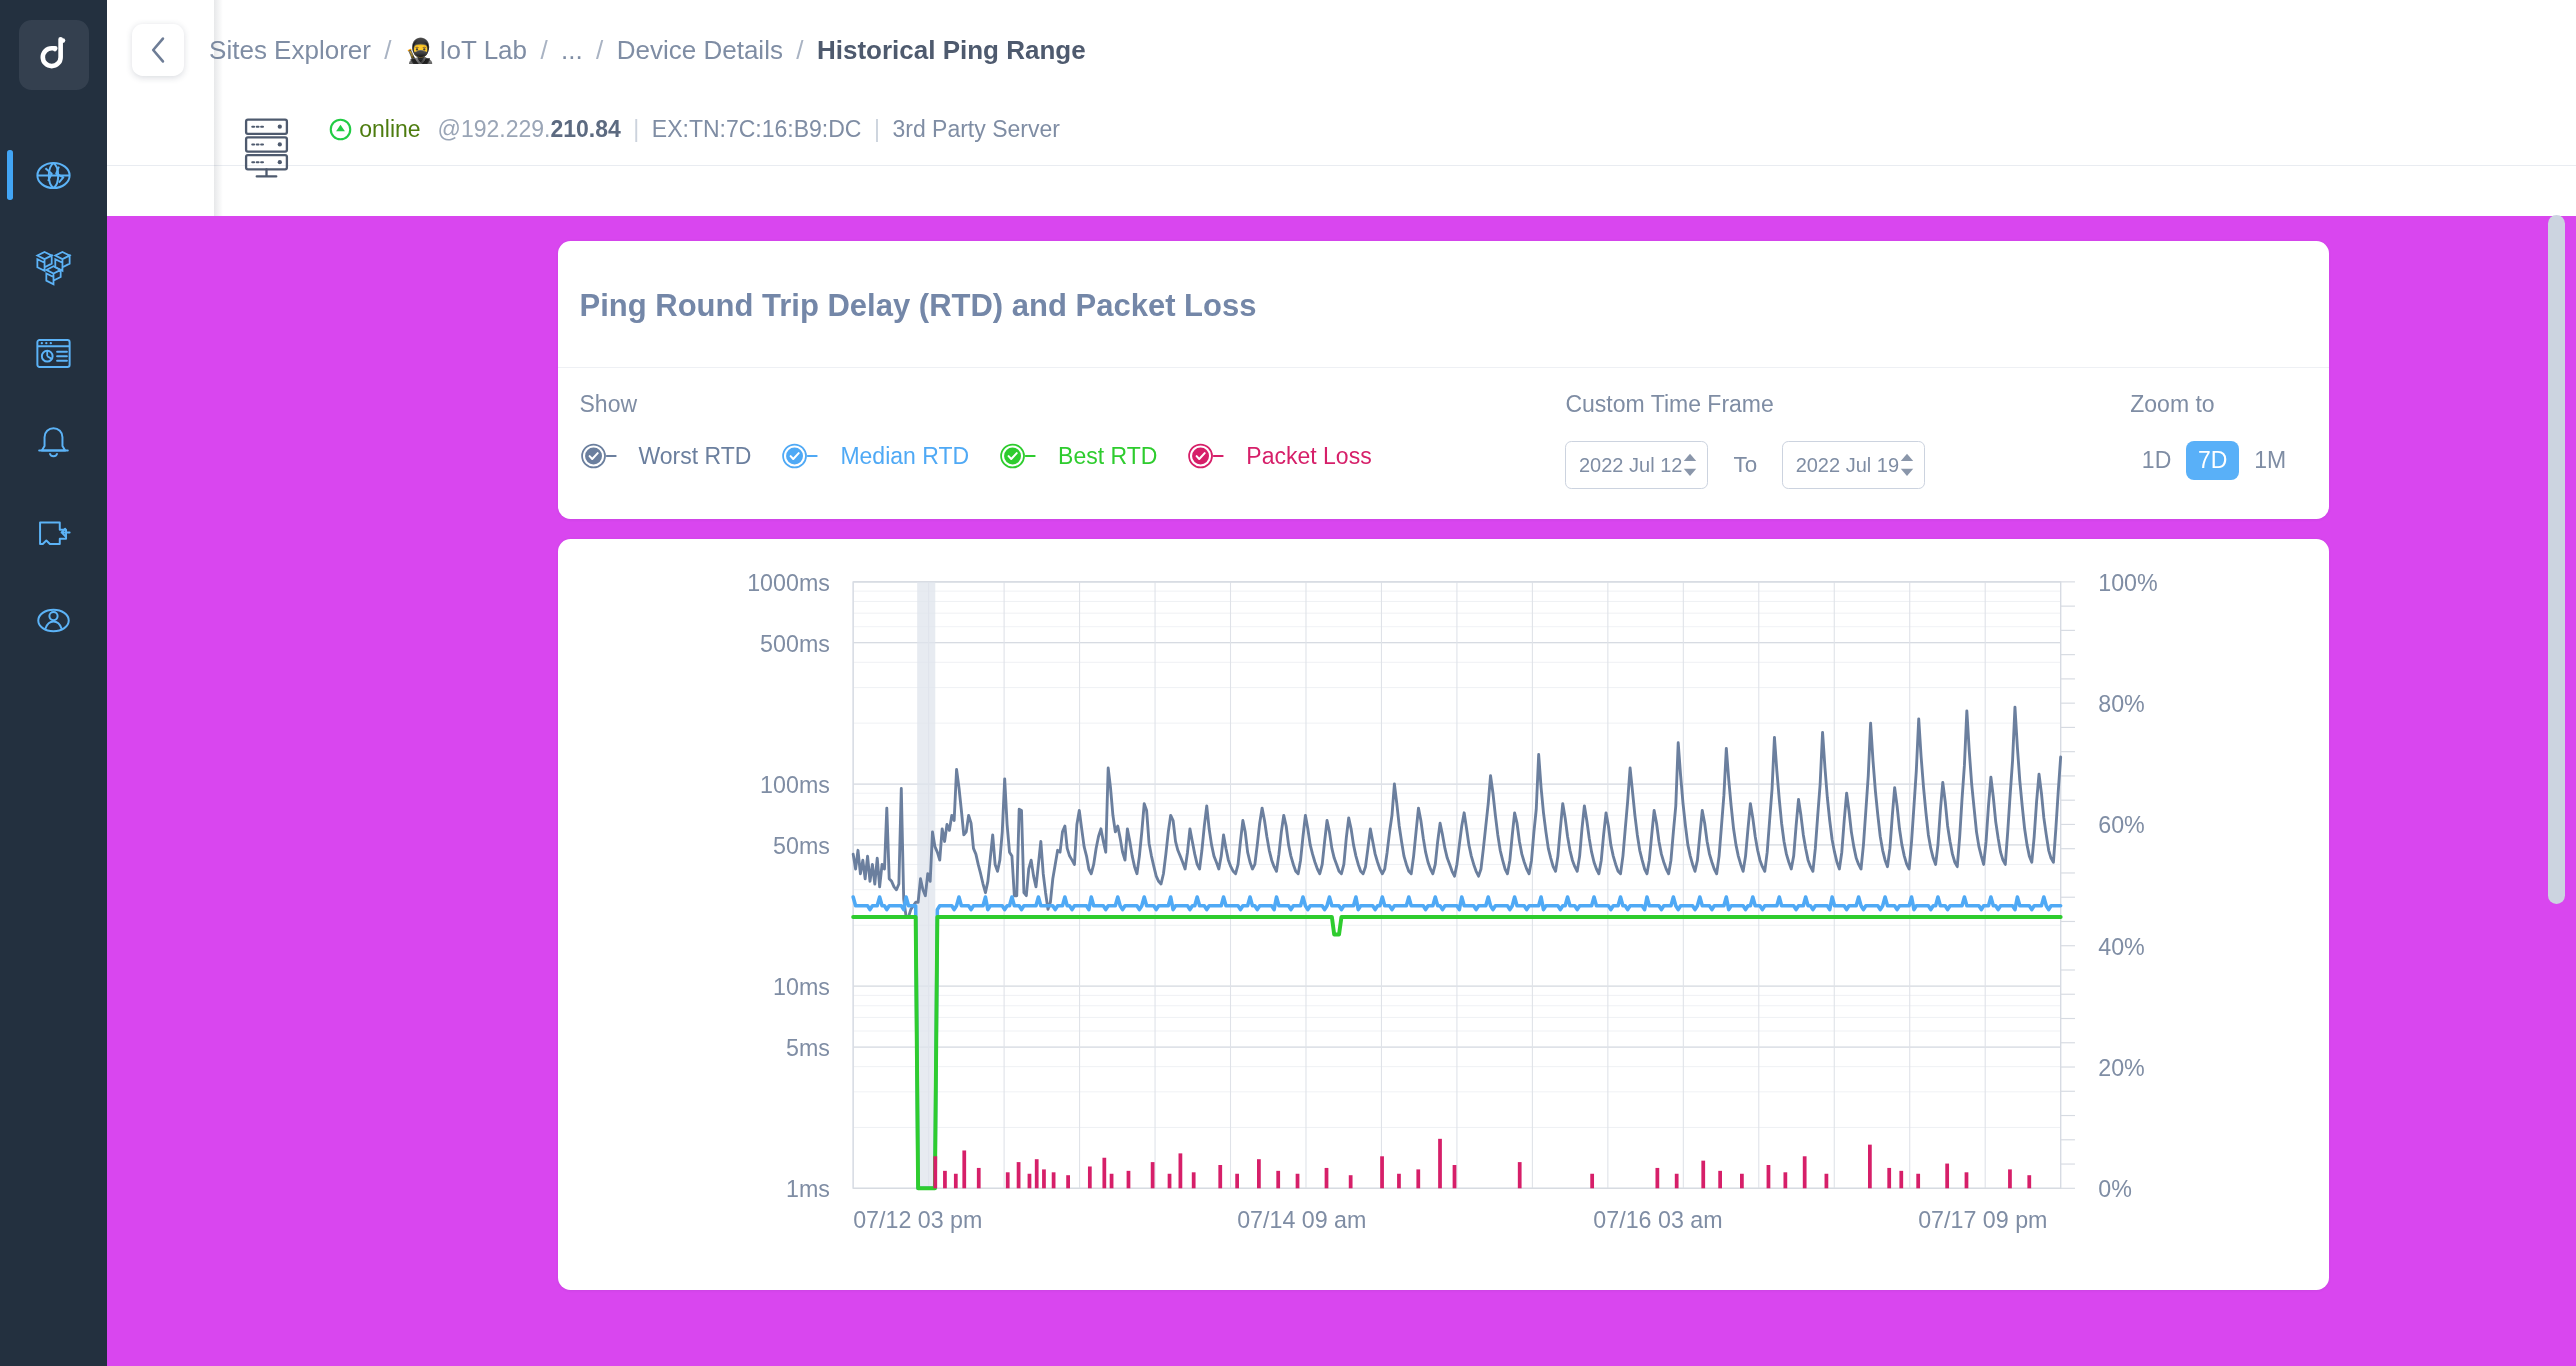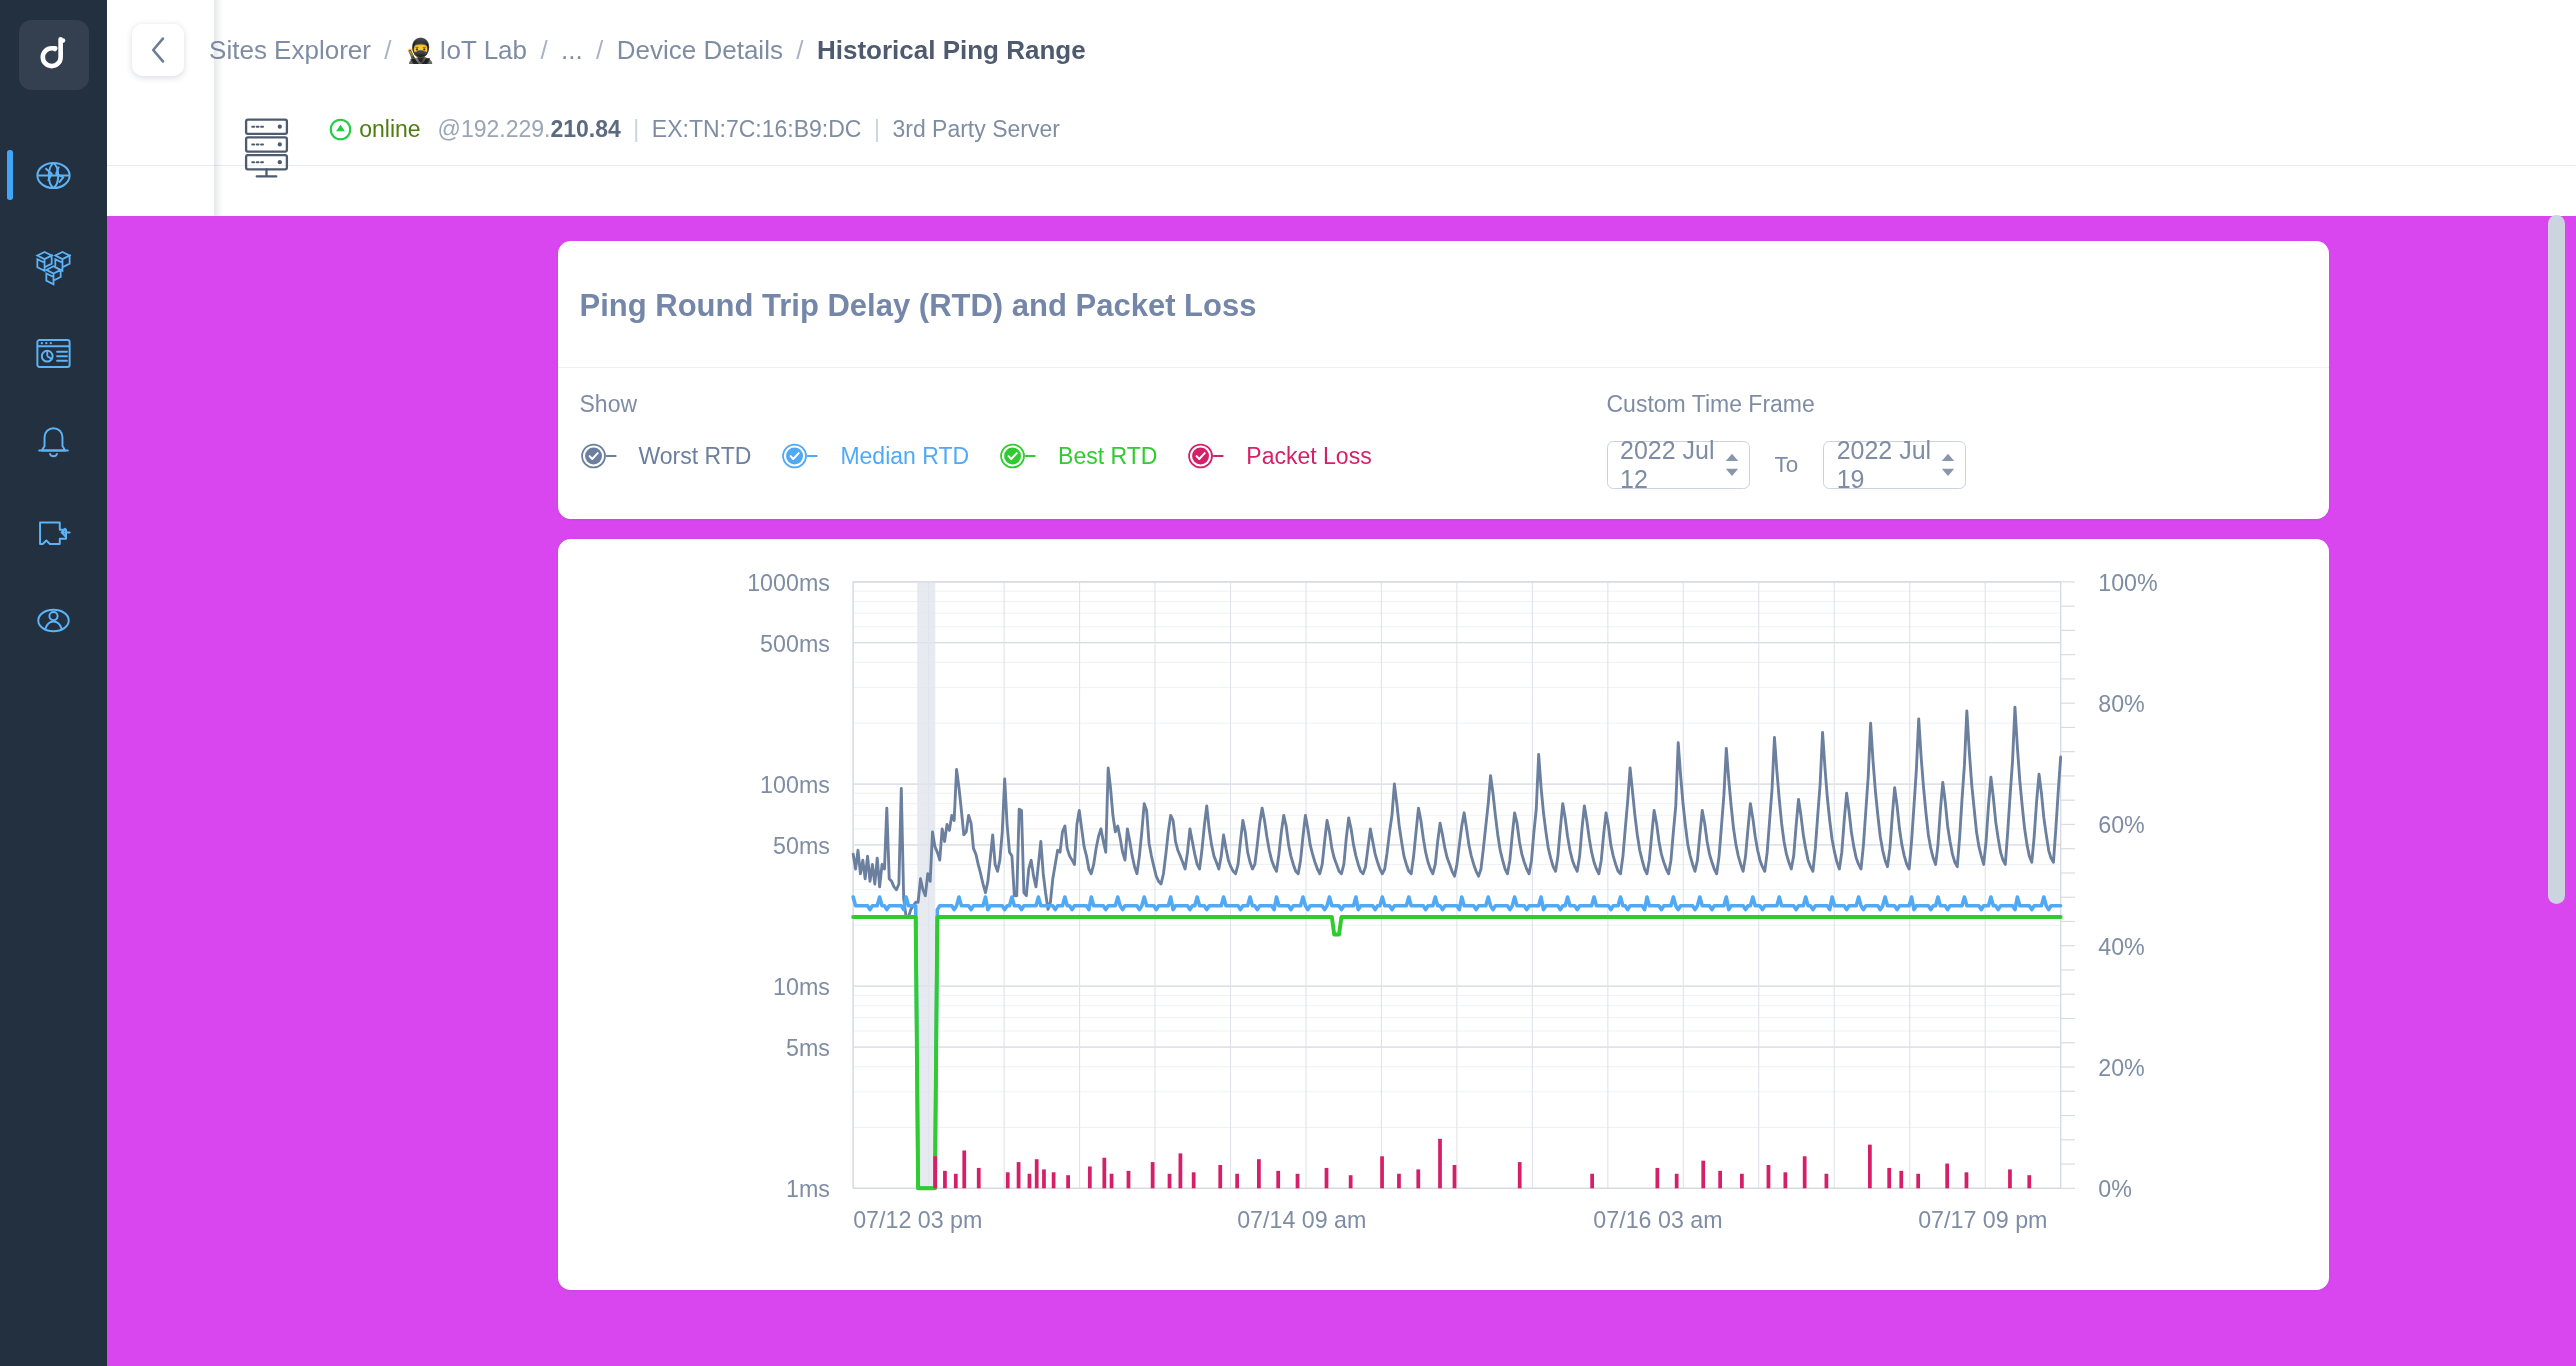--- a/index.html
+++ b/index.html
@@ -99,21 +99,21 @@
   .legend-item { display: flex; align-items: center; margin-right: 30px; cursor: pointer; }
   .legend-label { font-size: 23px; margin-left: 16px; white-space: nowrap; }
 
   .timeframe-block { width: 572px; }
   .tf-row { display: flex; align-items: center; }
   .date-input {
     width: 143px; height: 48px; border: 0.9px solid #ccd3df; border-radius: 6.3px;
     background: #fff; display: flex; align-items: center;
     padding: 0 9px 0 12.5px; position: relative; cursor: text;
   }
-  .date-val { font-size: 25px; color: #7f8da4; flex: 1; }
+  .date-val { font-size: 20px; color: #7f8da4; flex: 1; }
   .spin { display: flex; flex-direction: column; gap: 4.5px; cursor: pointer; }
   .tf-to { font-size: 22.4px; color: #7f8da4; margin: 0 25px; }
 
   .zoom-block { width: 179px; }
   .zoom-row { display: flex; align-items: center; gap: 3.6px; }
   .zoom-btn {
     font-size: 23px; color: #7f8da4; padding: 8px 11.6px; border-radius: 8px;
     cursor: pointer; line-height: 1;
   }
   .zoom-btn.active { background: #59b0f8; color: #fff; font-weight: normal; }
@@ -337,20 +337,28 @@
                       <path d="M9 2 L16 10 H2 Z" fill="#8a96aa"></path>
                     </svg>
                   <svg width="16" height="10.7" viewBox="0 0 18 12">
                       <path d="M9 10 L16 2 H2 Z" fill="#8a96aa"></path>
                     </svg>
                 </span>
               </div>
             </div>
           </div>
 
+          <div class="zoom-block">
+            <span class="ctl-label">Zoom to</span>
+            <div class="zoom-row">
+              <span class="zoom-btn">1D</span>
+              <span class="zoom-btn active">7D</span>
+              <span class="zoom-btn">1M</span>
+            </div>
+          </div>
 
         </div>
       </div>
 
       <div class="chart-card">
         <div class="chart-host">
           <svg id="chart-svg" viewBox="0 0 1980 790" width="1771" height="707">
               <line x1="330" x2="1680" y1="700" y2="700" stroke="#edeff3" stroke-width="1"></line>
               <line x1="330" x2="1680" y1="631.9672209799403" y2="631.9672209799403" stroke="#edeff3" stroke-width="1"></line>
               <line x1="330" x2="1680" y1="592.1705964333563" y2="592.1705964333563" stroke="#edeff3" stroke-width="1"></line>

